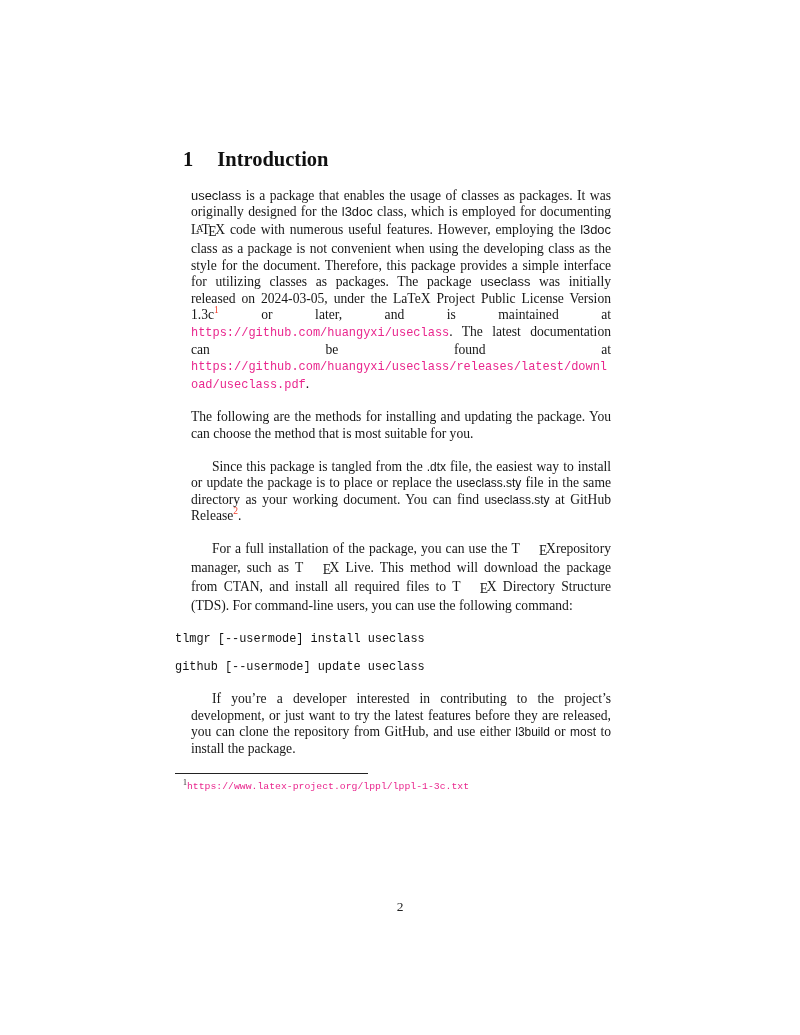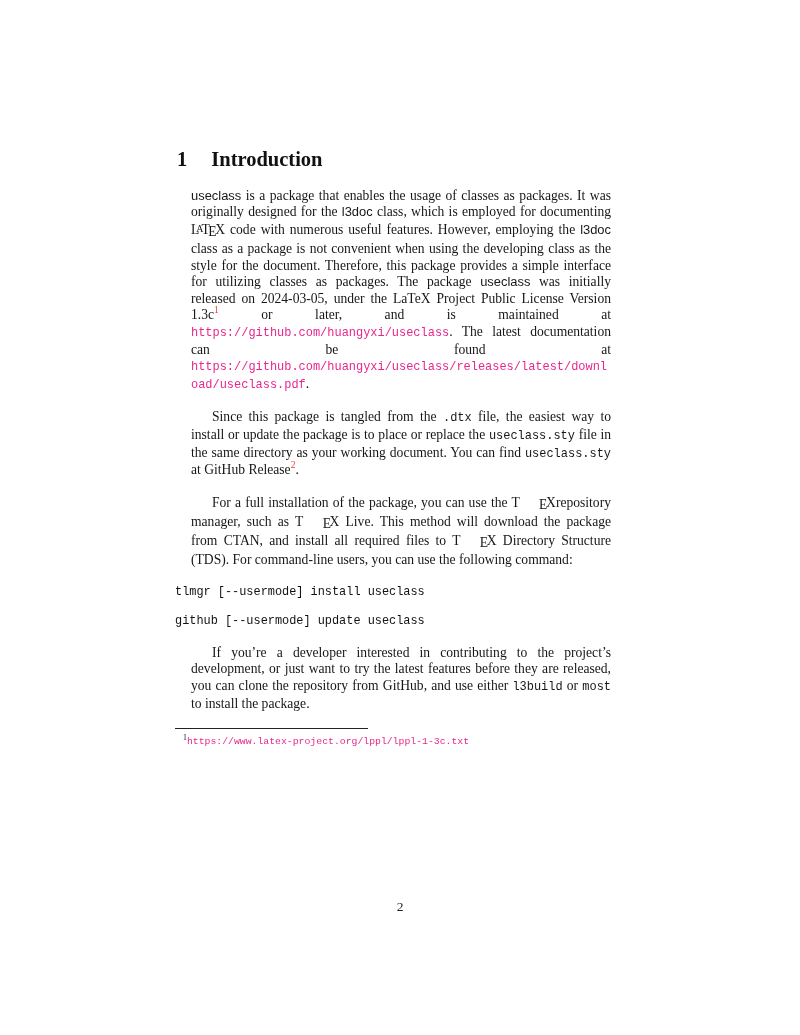--- a/index.html
+++ b/index.html
@@ -1,27 +1,27 @@
 <!DOCTYPE html>
 <html style="--link: #e9268d; --fnred: #f43c28;"><head>
 <meta charset="utf-8">
 <style>
   html,body{margin:0;padding:0;background:#ffffff;}
   .page{
     position:relative;width:800px;height:1035px;background:#ffffff;
     font-family:"Liberation Serif",serif;color:#161616;overflow:hidden;
   }
   .content{position:absolute;left:175px;top:148px;width:452px;}
-  .sec-heading{font-weight:bold;font-size:20.5px;line-height:1.15;margin:0 0 15px 2px;color:#111;}
+  .sec-heading{font-weight:bold;font-size:20.5px;line-height:1.15;margin:0 0 15px 8px;color:#111;}
   .sec-heading .sec-num{display:inline-block;margin-right:24px;}
   .sec-gap{margin-top:26px;}
   .para{margin:16px;font-size:13.6px;line-height:16.6px;text-align:justify;}
   .para.indent{text-indent:21px;}
   .sans{font-family:"Liberation Sans",sans-serif;font-size:0.95em;}
-  .mono{font-family:Liberation Mono, monospace;font-size:0.88em;}
+  .mono{font-family:Liberation Sans, sans-serif;font-size:0.88em;}
   .link{
     font-family:"Liberation Mono",monospace;font-size:0.88em;
     color:var(--link,#e9268d);overflow-wrap:anywhere;cursor:pointer;
   }
   sup.fnmark{color:var(--fnred,#f43c28);font-size:9.5px;line-height:0;vertical-align:super;}
   .logo{white-space:nowrap;}
   .logo .lA{font-size:0.72em;vertical-align:0.23em;margin-left:-0.32em;margin-right:-0.17em;}
   .logo .lE{display:inline-block;vertical-align:-0.18em;margin-left:-0.12em;margin-right:-0.1em;}
   .codeblock{margin:9px 0 9px 0;}
   .code-line{font-family:"Liberation Mono",monospace;font-size:11.9px;line-height:16.2px;color:#111;margin-top:12px;}
@@ -38,20 +38,21 @@
 <div class="page">
   <div class="content">
 
     <div class="sec-heading">
       <span class="sec-num">1</span><span class="sec-title">Introduction</span>
     </div>
 
     <p class="para"><span class="sans">useclass</span> is a package that enables the usage of classes as packages. It was originally designed for the <span class="sans">l3doc</span> class, which is employed for documenting <span class="logo">L<span class="lA">A</span>T<span class="lE">E</span>X</span> code with numerous useful features. However, employing the <span class="sans">l3doc</span> class as a package is not convenient when using the developing class as the style for the document. Therefore, this package provides a simple interface for utilizing classes as packages. The package <span class="sans">useclass</span> was initially released on 2024-03-05, under the LaTeX Project Public License Version 1.3c<sup class="fnmark">1</sup> or later, and is maintained at <span class="link">https://github.com/huangyxi/useclass</span>. The latest documentation can be found at <span class="link">https://github.com/huangyxi/useclass/releases/latest/download/useclass.pdf</span>.</p>
 
 
+    <p class="para">The following are the methods for installing and updating the package. You can choose the method that is most suitable for you.</p>
     <p class="para indent">Since this package is tangled from the <span class="mono">.dtx</span> file, the easiest way to install or update the package is to place or replace the <span class="mono">useclass.sty</span> file in the same directory as your working document. You can find <span class="mono">useclass.sty</span> at GitHub Release<sup class="fnmark">2</sup>.</p>
     <p class="para indent">For a full installation of the package, you can use the <span class="logo">T<span class="lE">E</span>X</span>repository manager, such as <span class="logo">T<span class="lE">E</span>X</span> Live. This method will download the package from CTAN, and install all required files to <span class="logo">T<span class="lE">E</span>X</span> Directory Structure (TDS). For command-line users, you can use the following command:</p>
 
     <div class="codeblock">
       <div class="code-line">tlmgr [--usermode] install useclass</div>
       <div class="code-line">github [--usermode] update useclass</div>
     </div>
 
     <p class="para indent">If you’re a developer interested in contributing to the project’s development, or just want to try the latest features before they are released, you can clone the repository from GitHub, and use either <span class="mono">l3build</span> or <span class="mono">most</span> to install the package.</p>
 

